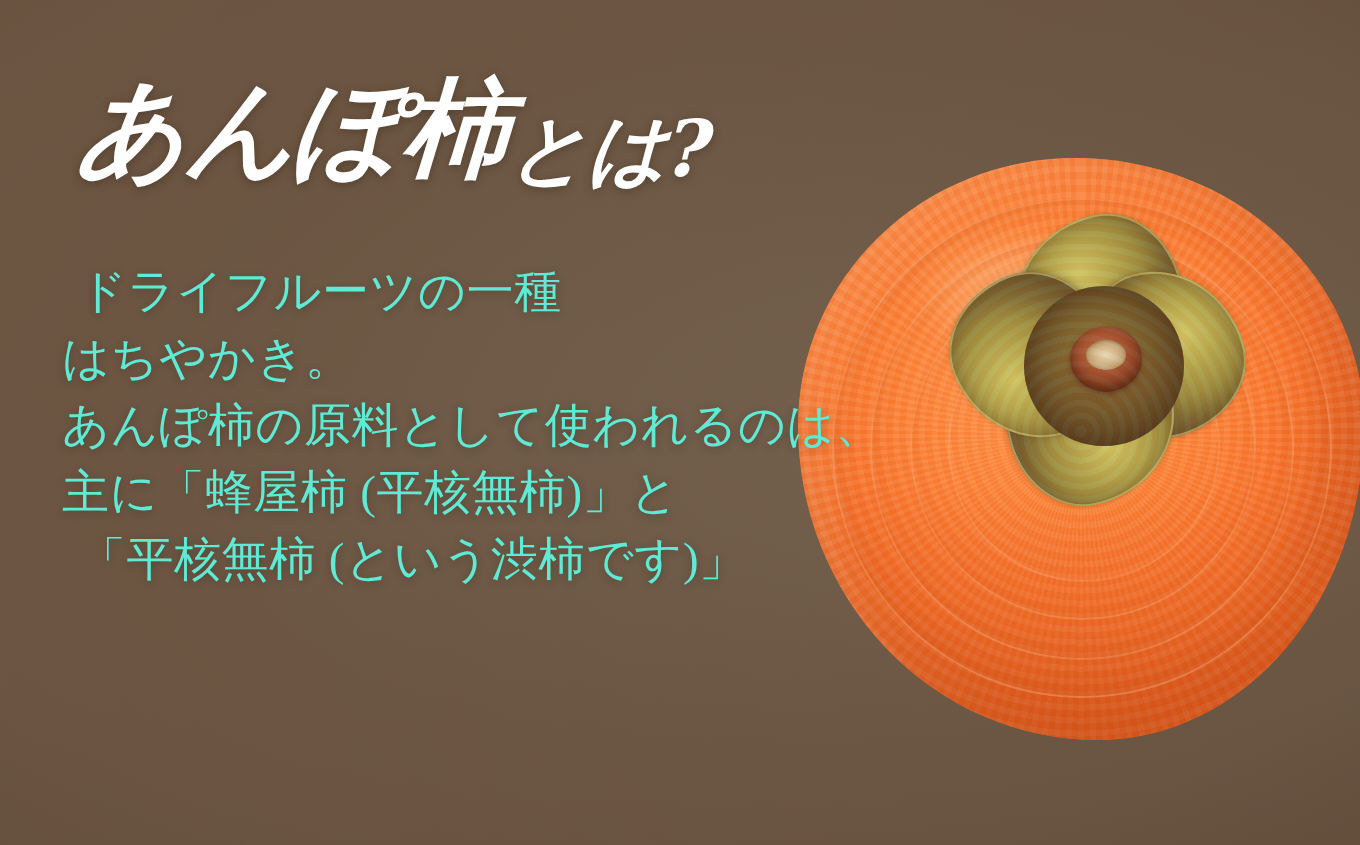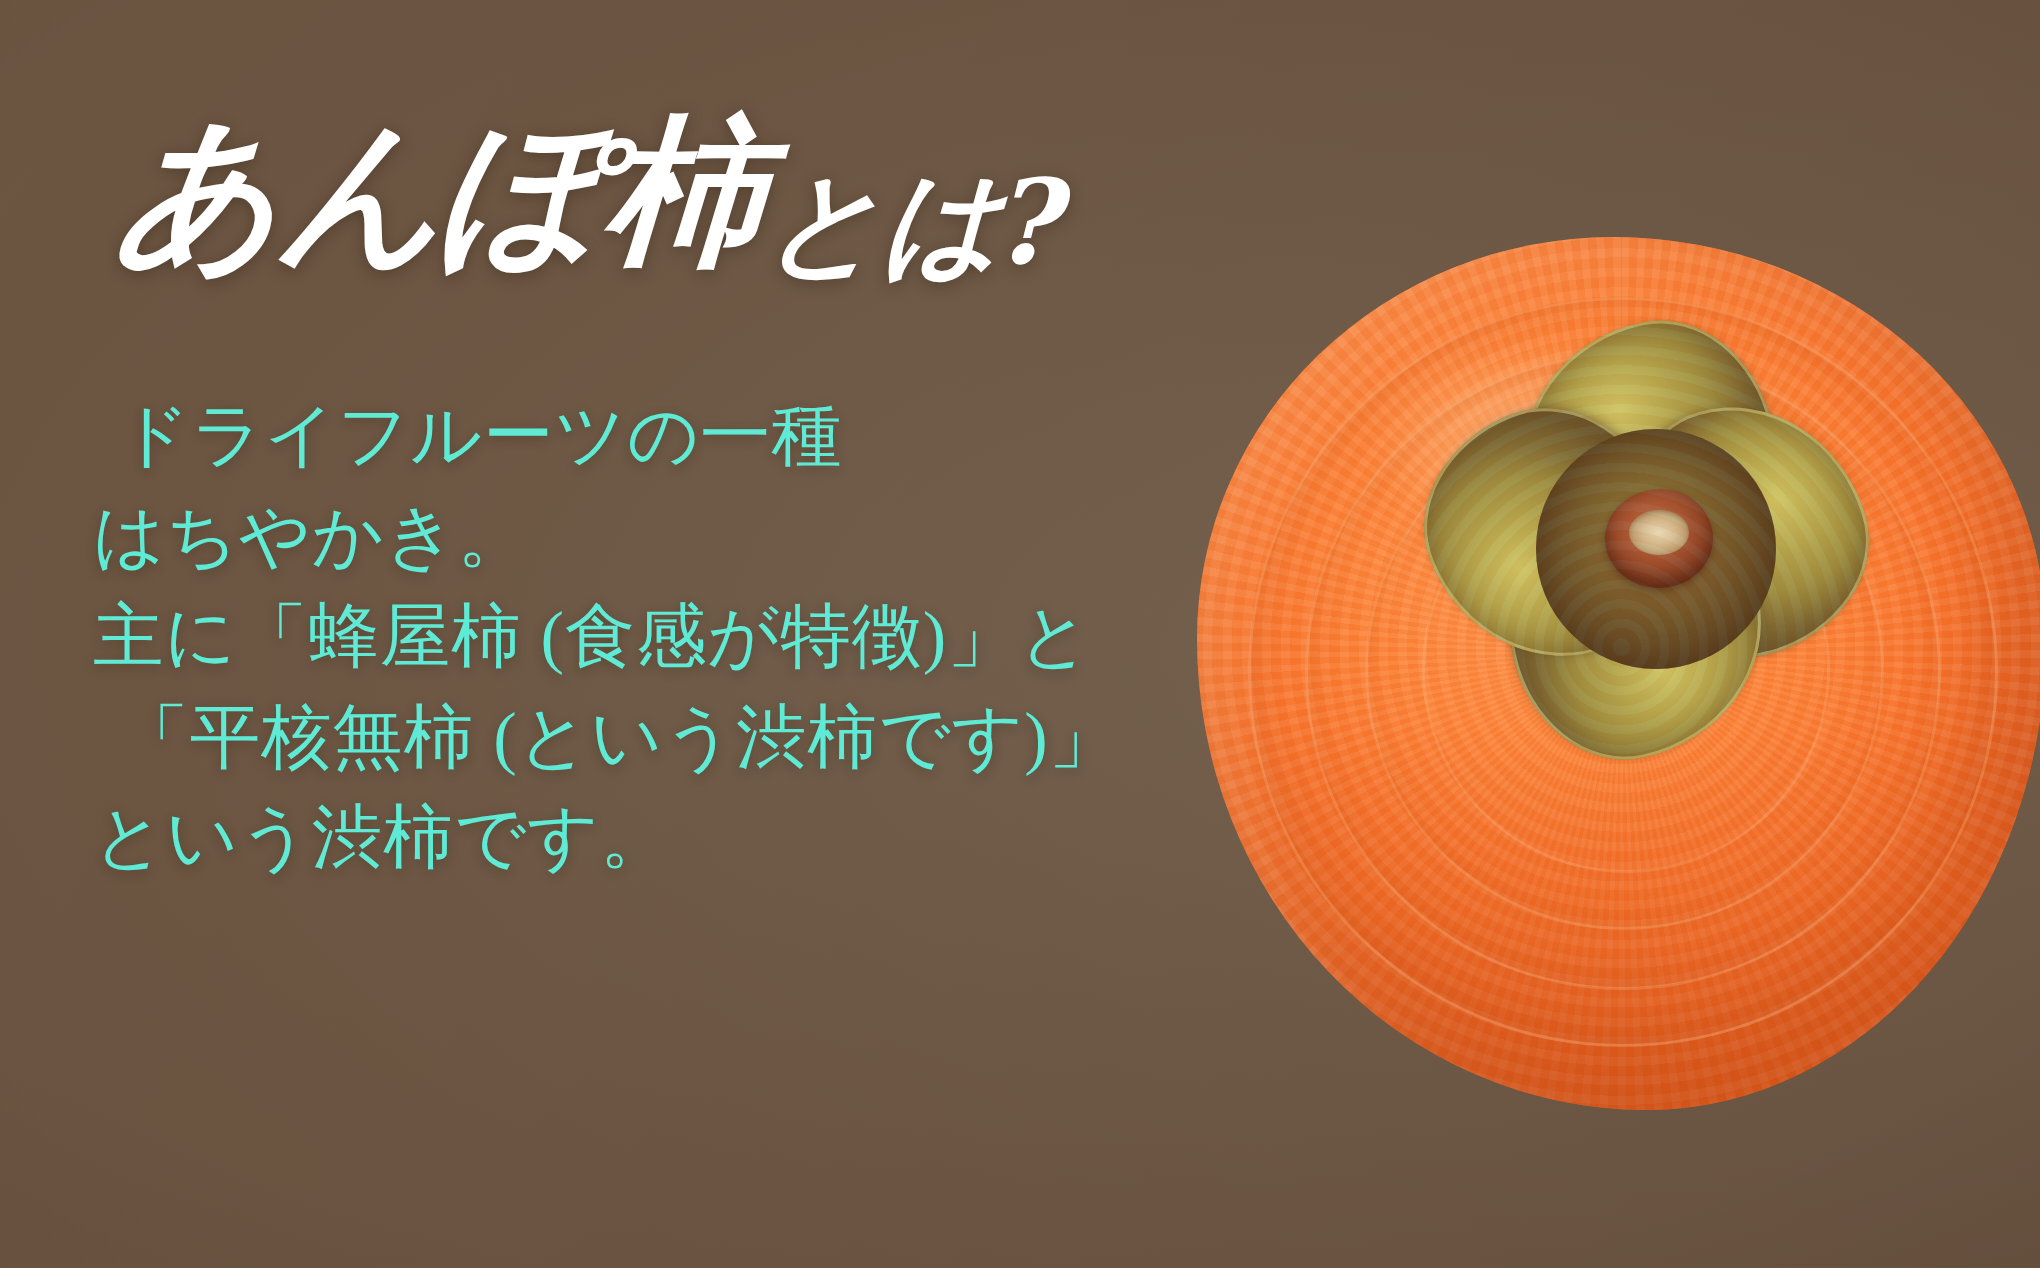--- a/index.html
+++ b/index.html
@@ -222,18 +222,18 @@
     </div>
   </div>
 
   <div class="headline">
     <span class="brush-main">あんぽ柿</span><span class="brush-tail">とは?</span>
   </div>
 
   <div class="body-copy">
     <span class="ln indent">ドライフルーツの一種</span>
     <span class="ln">はちやかき。</span>
-    <span class="ln">主に「蜂屋柿 (食感が特徴)」と</span>
+    <span class="ln">あんぽ柿の原料として使われるのは、</span>
+    <span class="ln">主に「蜂屋柿 (平核無柿)」と</span>
     <span class="ln indent">「平核無柿 (という渋柿です)」</span>
-    <span class="ln">という渋柿です。</span>
   </div>
 
 </div>
 
 </body></html>

